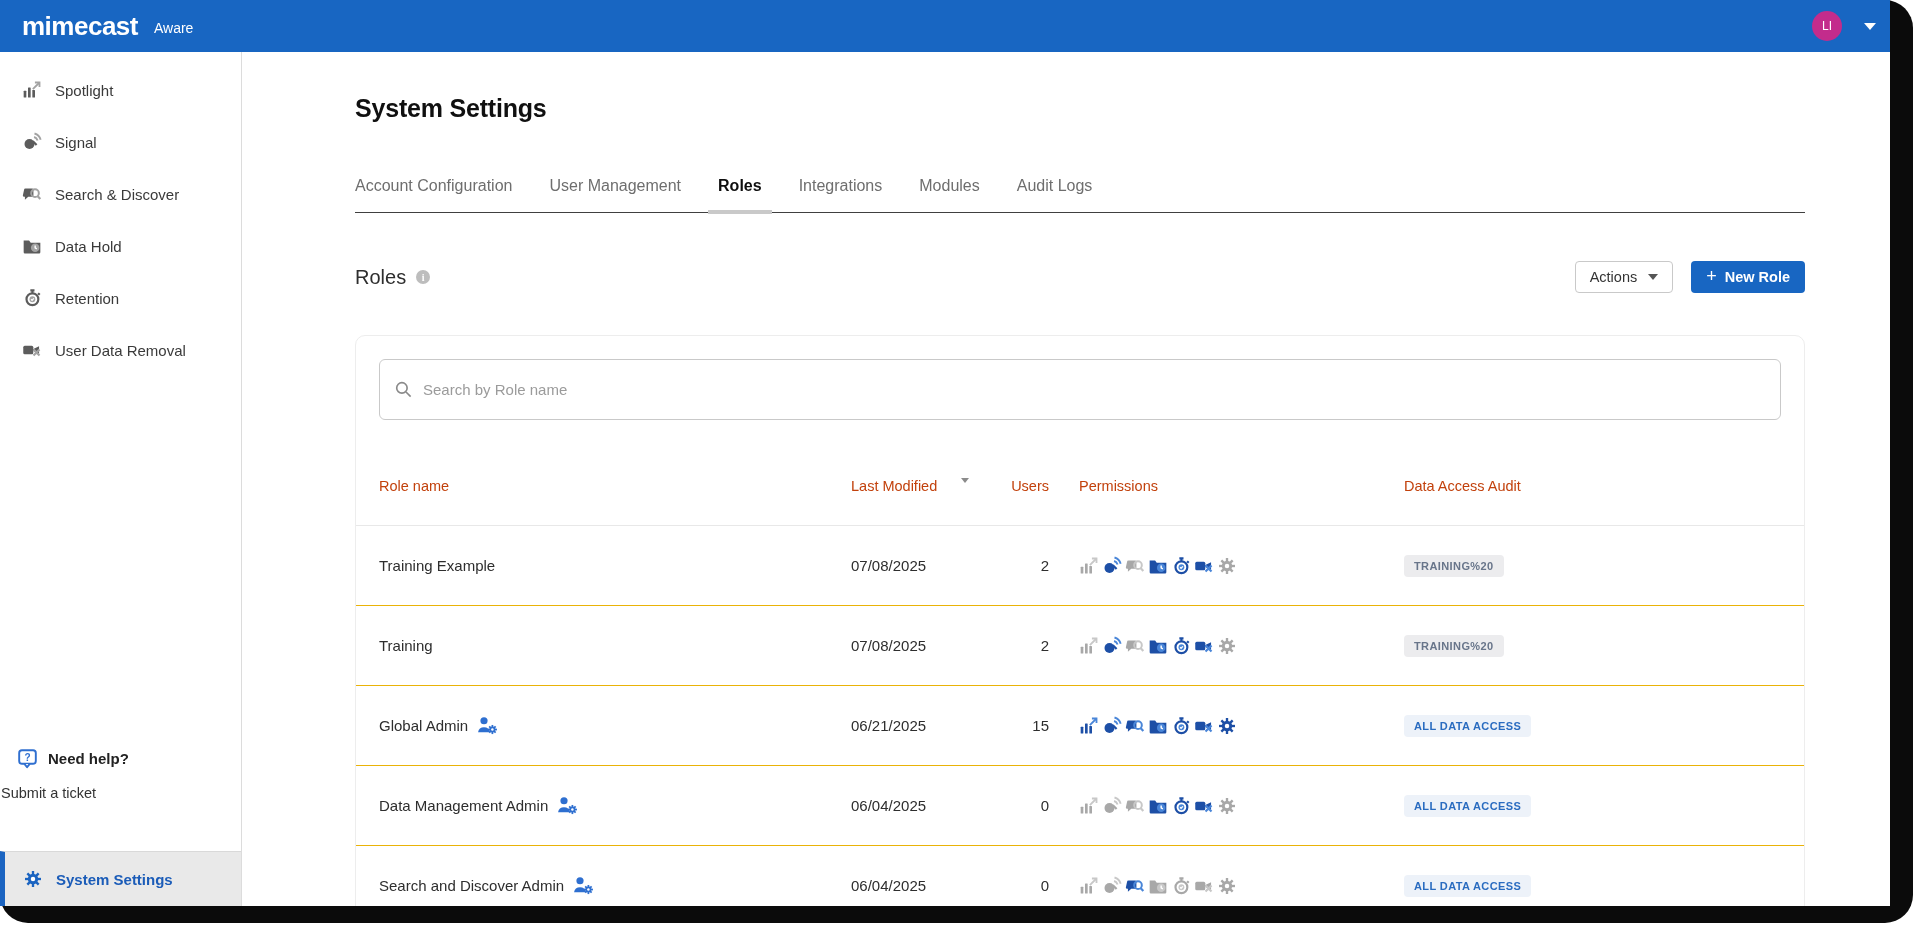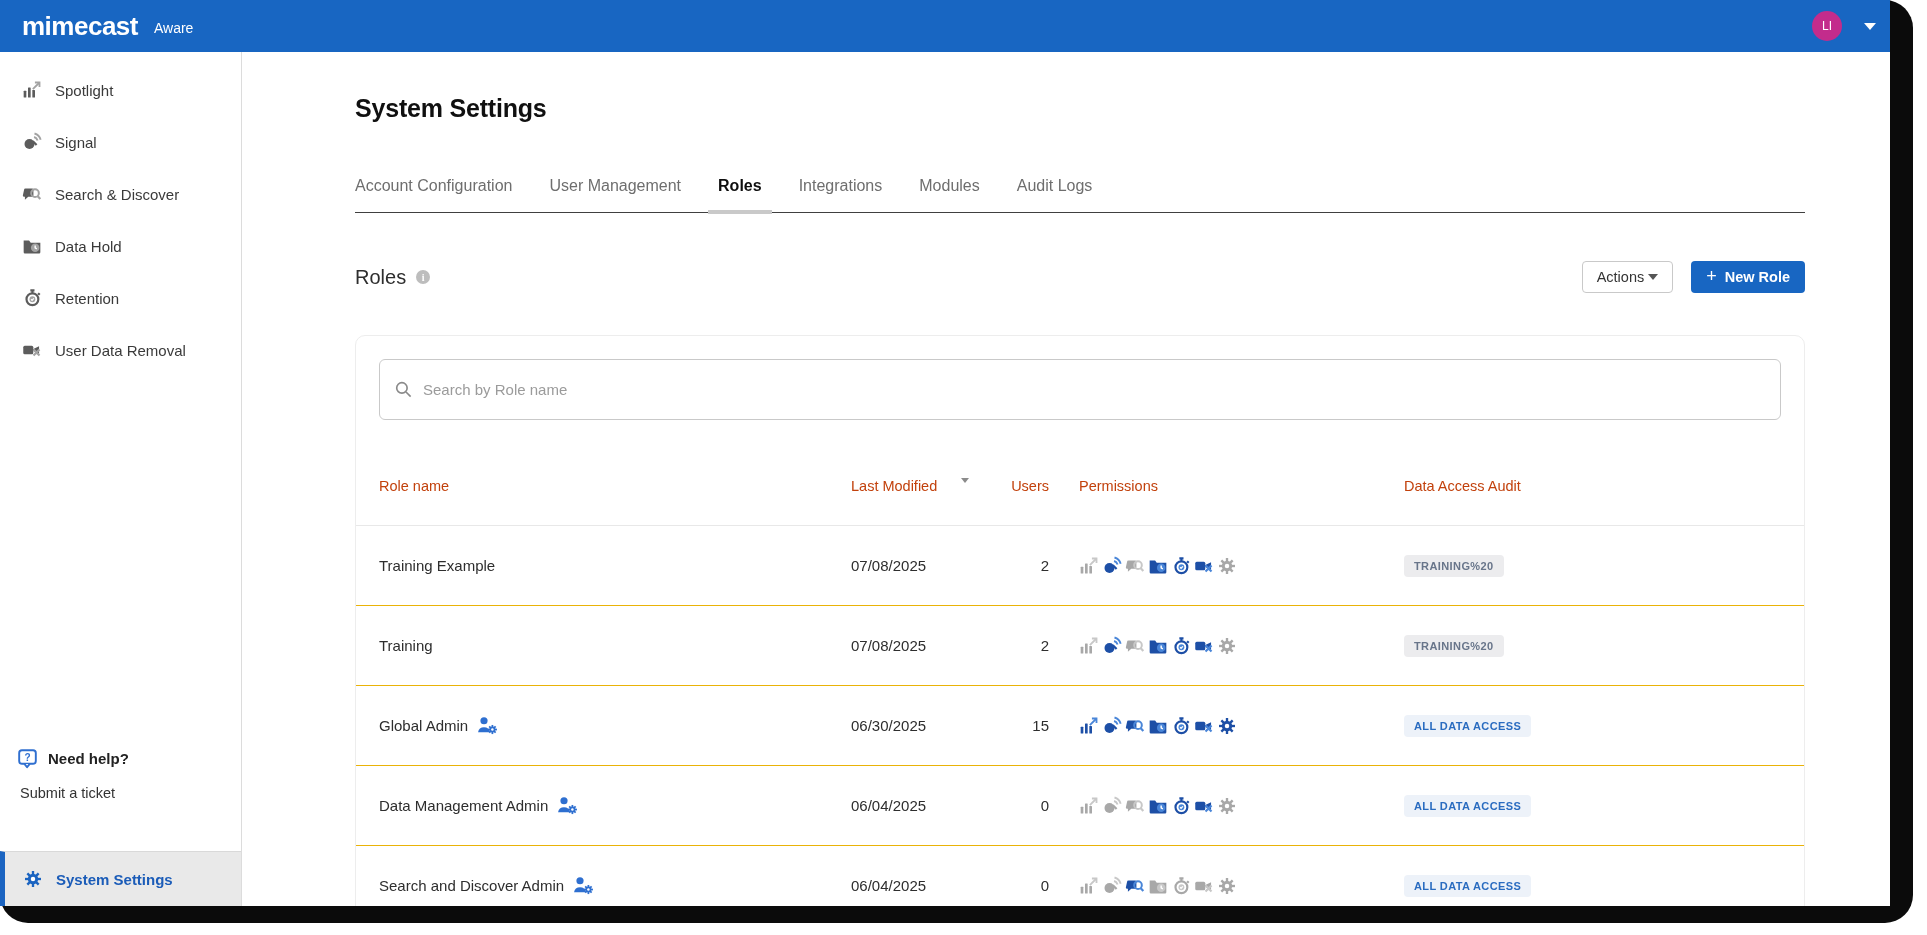--- a/index.html
+++ b/index.html
@@ -18,42 +18,42 @@
   .top-caret { width:0; height:0; border-left:6px solid transparent; border-right:6px solid transparent; border-top:7px solid #fff; }
 
   
   .shell { display:flex; height:854px; }
   .sidebar { width:242px; border-right:1px solid #dcdcdc; display:flex; flex-direction:column; padding-top:12px; background:#fff; }
   .nav-item { height:52px; display:flex; align-items:center; gap:13px; padding-left:22px; font-size:15px; color:#3a3a3a; cursor:pointer; }
   .nav-item .ic { width:20px; height:20px; flex:0 0 20px; }
   .sidebar-bottom { margin-top:auto; }
   .need-help { display:flex; align-items:center; gap:10px; padding-left:17px; font-size:15px; font-weight:700; color:#222; }
   .need-help .ic { width:21px; height:21px; }
-  .submit-ticket { padding-left:20px; margin-top:16px; font-size:14.5px; color:#333; cursor:pointer; }
+  .submit-ticket { padding-left:1px; margin-top:16px; font-size:14.5px; color:#333; cursor:pointer; }
   .sb-spacer { height:50px; }
   .active-nav { height:55px; background:#e9e9e9; border-top:1px solid #d9d9d9; border-left:5px solid #1B64C1;
                 display:flex; align-items:center; gap:13px; padding-left:18px; color:#1B5CB8; font-size:15px; font-weight:700; cursor:pointer; }
   .active-nav .ic { width:20px; height:20px; }
 
   
   .main { flex:1; padding:0 85px 0 113px; overflow:hidden; }
   .page-title { margin-top:42px; font-size:25px; font-weight:700; color:#101010; letter-spacing:-0.2px; }
 
   .tabs { margin-top:54px; display:flex; gap:37px; border-bottom:1px solid #404040; }
   .tab { font-size:16px; color:#6e6e6e; padding-bottom:17px; position:relative; cursor:pointer; white-space:nowrap; }
   .tab.active { color:#0e0e0e; font-weight:700; }
   .tab.active::after { content:""; position:absolute; left:-10px; right:-10px; bottom:-2px; height:4px; background:#c9c9c9; }
 
   .section-head { margin-top:48px; display:flex; align-items:center; }
   .section-title { font-size:20px; color:#2e2e2e; font-weight:500; display:flex; align-items:center; gap:10px; }
   .info-dot { width:14px; height:14px; border-radius:50%; background:#bdbdbd; color:#fff; font-size:10px; font-weight:700;
               display:inline-flex; align-items:center; justify-content:center; font-family:"Liberation Serif", serif; }
   .head-actions { margin-left:auto; display:flex; align-items:center; gap:18px; }
   .btn-secondary { height:32px; padding:0 14px; background:#fff; border:1px solid #c9c9c9; border-radius:4px;
-                   display:flex; align-items:center; gap:4px; font-size:14.5px; color:#333; cursor:pointer; }
+                   display:flex; align-items:center; gap:11px; font-size:14.5px; color:#333; cursor:pointer; }
   .btn-caret { width:0; height:0; border-left:5px solid transparent; border-right:5px solid transparent; border-top:6px solid #555; }
   .btn-primary { height:32px; padding:0 15px; background:#1866C2; border:none; border-radius:4px; color:#fff;
                  display:flex; align-items:center; font-size:14.5px; font-weight:700; cursor:pointer; }
   .btn-primary .plus { font-size:18px; font-weight:400; margin-right:8px; margin-top:-2px; }
 
   
   .card { margin-top:42px; border:1px solid #ededed; border-radius:10px; height:600px; overflow:hidden; }
   .searchbox { margin:23px; height:61px; border:1px solid #c9c9c9; border-radius:6px; display:flex; align-items:center; padding:0 14px; gap:10px; }
   .searchbox .ic { width:19px; height:19px; }
   .searchbox input { border:none; outline:none; flex:1; font-size:15px; color:#333; font-family:"Liberation Sans", sans-serif; }
@@ -356,21 +356,21 @@
                           <g transform="rotate(45)">
                             <rect x="-1" y="-5.2" width="2" height="10.4"></rect>
                             <rect x="-5.2" y="-1" width="10.4" height="2"></rect>
                           </g>
                           <circle r="3.4"></circle>
                         </g>
                         <circle r="1.4" fill="#fff"></circle>
                       </g>
                     </svg></span>
                 </div>
-                <div>06/30/2025</div>
+                <div>06/21/2025</div>
                 <div class="col-users">15</div>
                 <div class="col-perms">
                   <span class="perm-ic"><svg width="20" height="20" viewBox="0 0 24 24">
                       <g fill="#1D4FA6">
                         <rect x="2" y="13" width="3.2" height="8" rx="0.6"></rect>
                         <rect x="7.2" y="9" width="3.2" height="12" rx="0.6"></rect>
                         <rect x="12.4" y="12" width="3.2" height="9" rx="0.6"></rect>
                       </g>
                       <path d="M13 11 L21 3" stroke="#4A86D8" stroke-width="2.2" fill="none"></path>
                       <path d="M15.5 3 H21 V8.5" fill="none" stroke="#4A86D8" stroke-width="2.2"></path>

